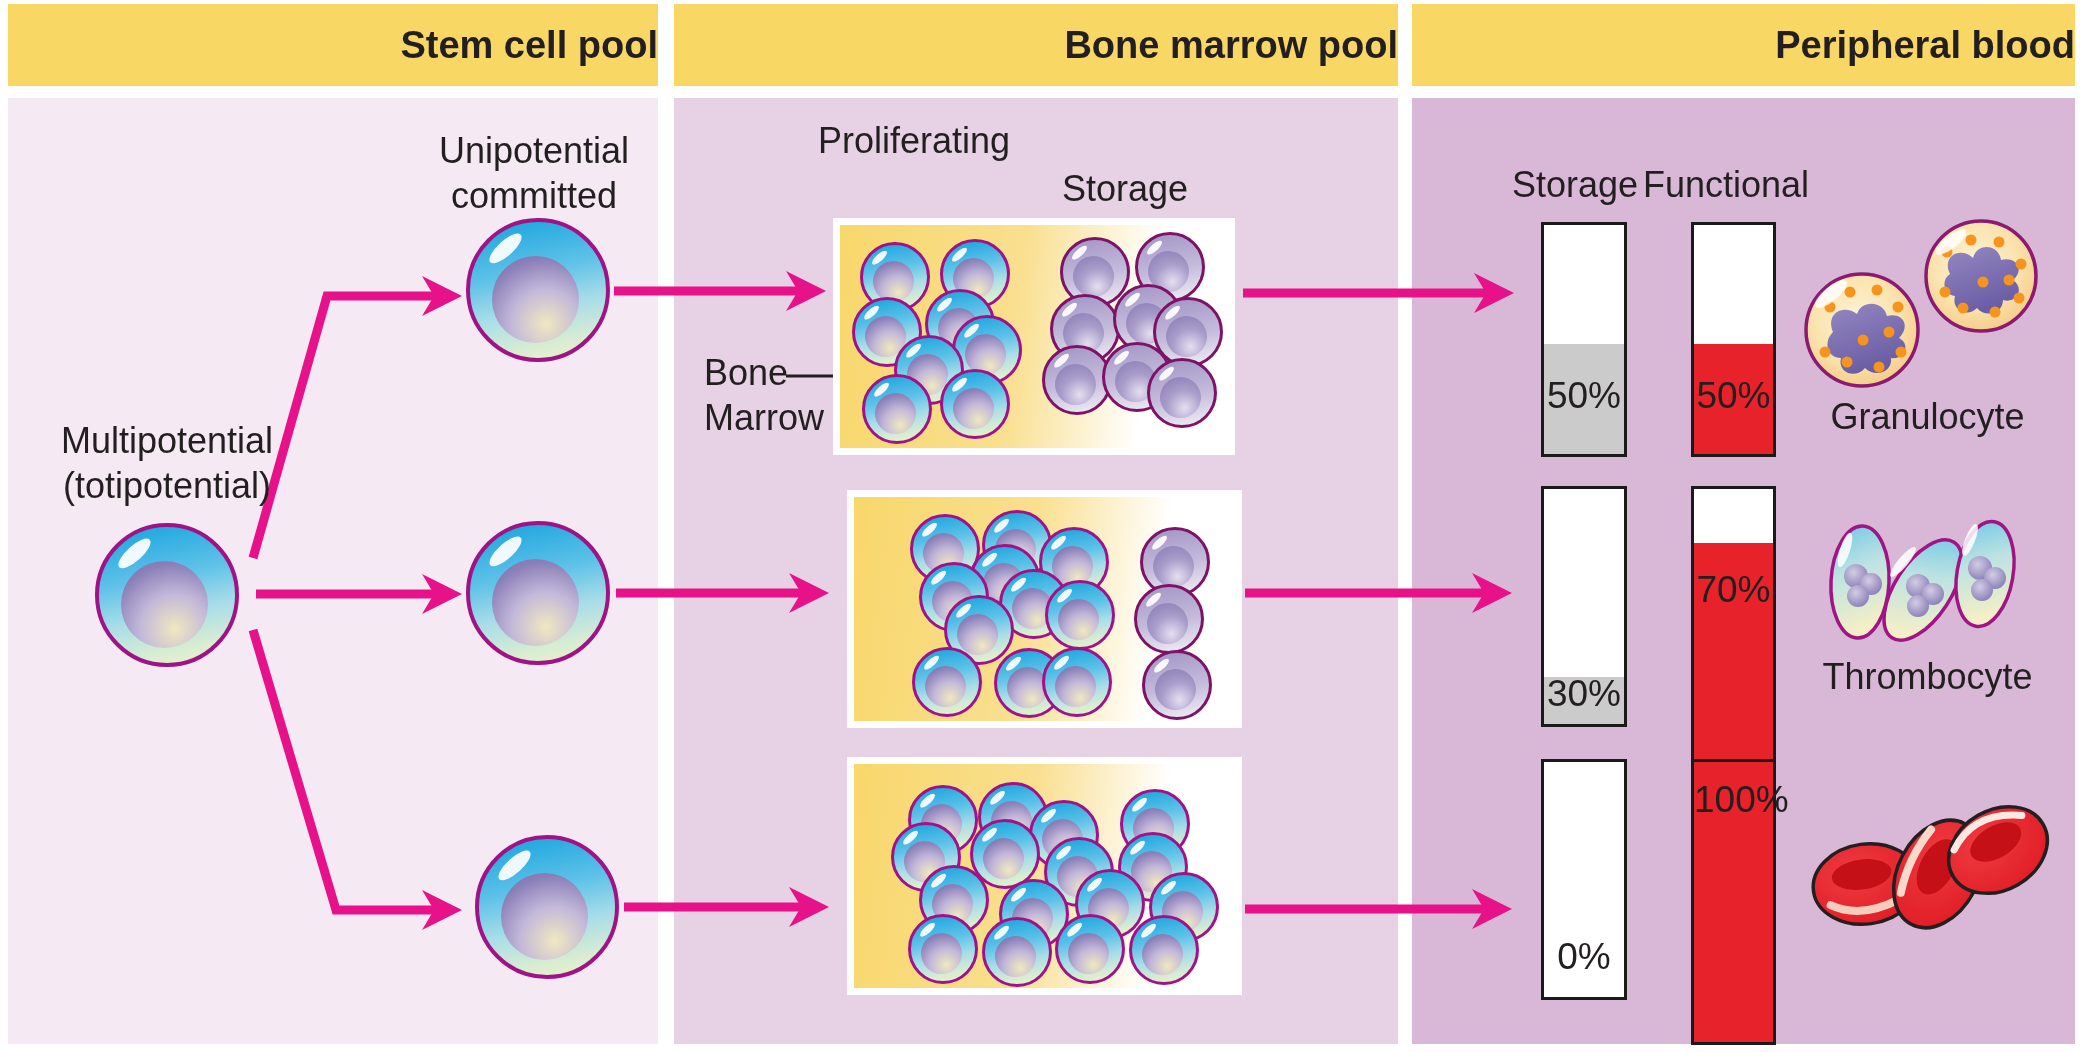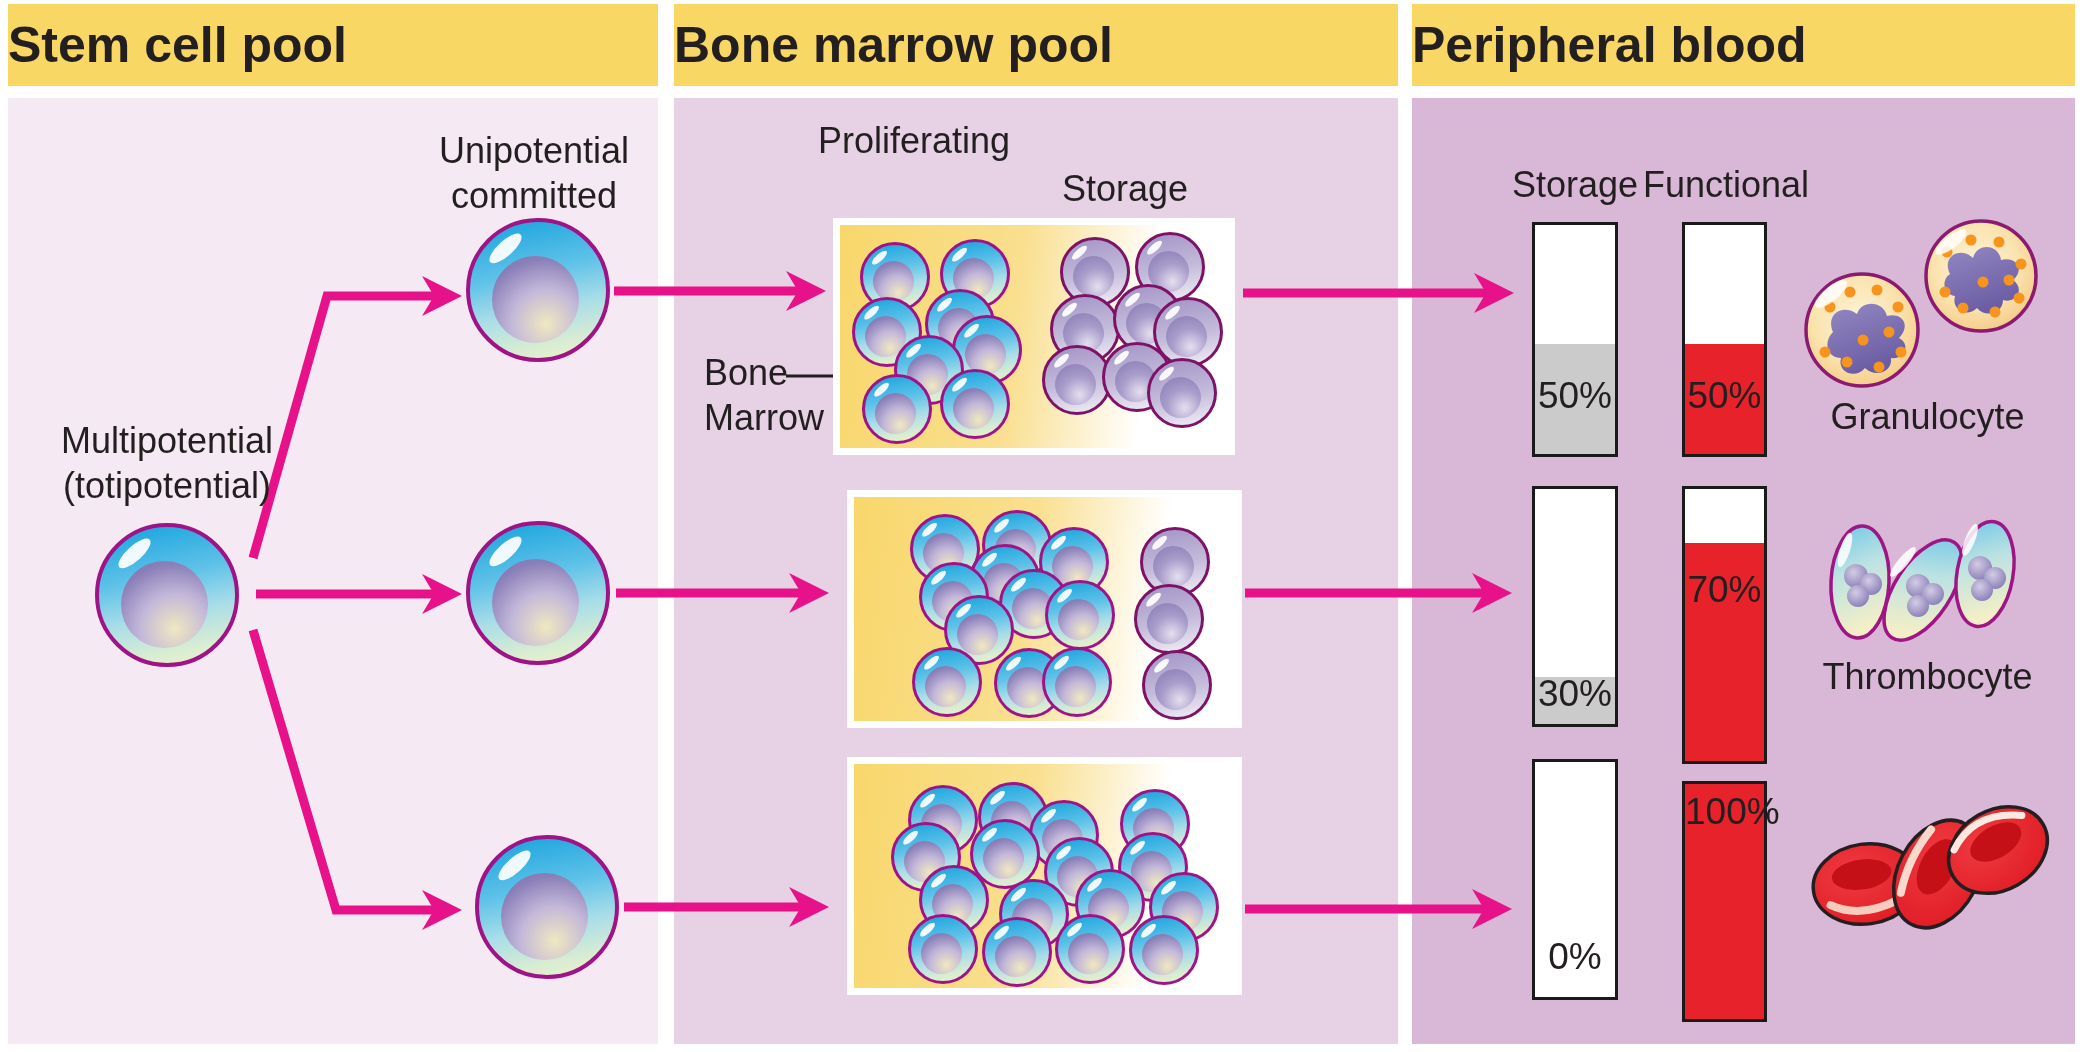--- a/index.html
+++ b/index.html
@@ -3,22 +3,22 @@
 <meta charset="utf-8">
 <style>
   * { margin:0; padding:0; box-sizing:border-box; }
   html,body { background:#ffffff; }
   body { font-family:"Liberation Sans", sans-serif; color:var(--text,#231F20); }
 
   .page { position:relative; width:2083px; height:1052px; background:#fff; overflow:hidden; }
 
   .panel-header {
     position:absolute; background:var(--header-bg,#F8D765);
-    display:flex; align-items:center; justify-content:flex-start;
-    font-size:50px; font-weight:bold;
+    display:flex; align-items:center; justify-content:flex-end;
+    font-size:38px; font-weight:bold;
   }
   .panel-body { position:absolute; }
   .pb1 { background:var(--panel1-bg,#F5EAF3); }
   .pb2 { background:var(--panel2-bg,#E6D1E5); }
   .pb3 { background:var(--panel3-bg,#D8B8D6); }
 
   .label { position:absolute; font-size:36px; line-height:45px; z-index:5; }
   .center { text-align:center; }
 
   .arrows { position:absolute; left:0; top:0; width:2083px; height:1052px; z-index:2; pointer-events:none; }
@@ -48,21 +48,21 @@
   .cell.blue::after {
     background:radial-gradient(circle at 62% 78%, #F0E8C0 0%, #C3B8D9 40%, #8A7FB8 75%, #7A70AC 100%);
   }
   .cell.purple { border-color:#7E1266;
     background:linear-gradient(168deg,#A89BCA 10%,#C4BCDB 55%,#E8E4F0 90%);
   }
   .cell.purple::after {
     background:radial-gradient(circle at 60% 75%, #E4DFEF 0%, #A99DCB 45%, #8478B2 100%);
   }
 
-  .bar { position:absolute; background:#ffffff; border:3px solid #1A1A1A; z-index:4; }
+  .bar { position:absolute; background:#ffffff; border:3px solid #1A1A1A; z-index:4;margin-left:9px; }
   .bar-fill { position:absolute; left:0; right:0; bottom:0; }
   .bar-label { position:absolute; left:0; right:0; text-align:center; font-size:37px; z-index:2; }
 
   .illus { position:absolute; z-index:4; }
 </style>
 </head>
 <body>
 
 <div class="page">
 
@@ -192,21 +192,21 @@
     </div>
   <div class="bar" style="left:1682px;top:486px;width:85px;height:278px">
       <div class="bar-fill" style="height: 80%; background: rgb(232, 34, 42);"></div>
       <div class="bar-label" style="bottom: 55%;">70%</div>
     </div>
 
   <div class="bar" style="left:1532px;top:759px;width:86px;height:241px">
       <div class="bar-fill" style="height: 0%; background: rgb(203, 203, 203);"></div>
       <div class="bar-label" style="bottom: 8%;">0%</div>
     </div>
-  <div class="bar" style="left:1682px;top:781px;width:85px;height:241px">
+  <div class="bar" style="left:1682px;top:759px;width:85px;height:286px">
       <div class="bar-fill" style="height: 100%; background: rgb(232, 34, 42);"></div>
       <div class="bar-label" style="bottom: 79%;">100%</div>
     </div>
 
   <svg class="illus" style="left:1795px;top:212px;width:270px;height:190px" viewBox="0 0 270 190">
     <defs>
       <radialGradient id="gBody" cx="45%" cy="40%" r="70%">
         <stop offset="0%" stop-color="#FDF3D6"></stop>
           <stop offset="55%" stop-color="#FAE3AE"></stop>
           <stop offset="100%" stop-color="#F4C47D"></stop>

